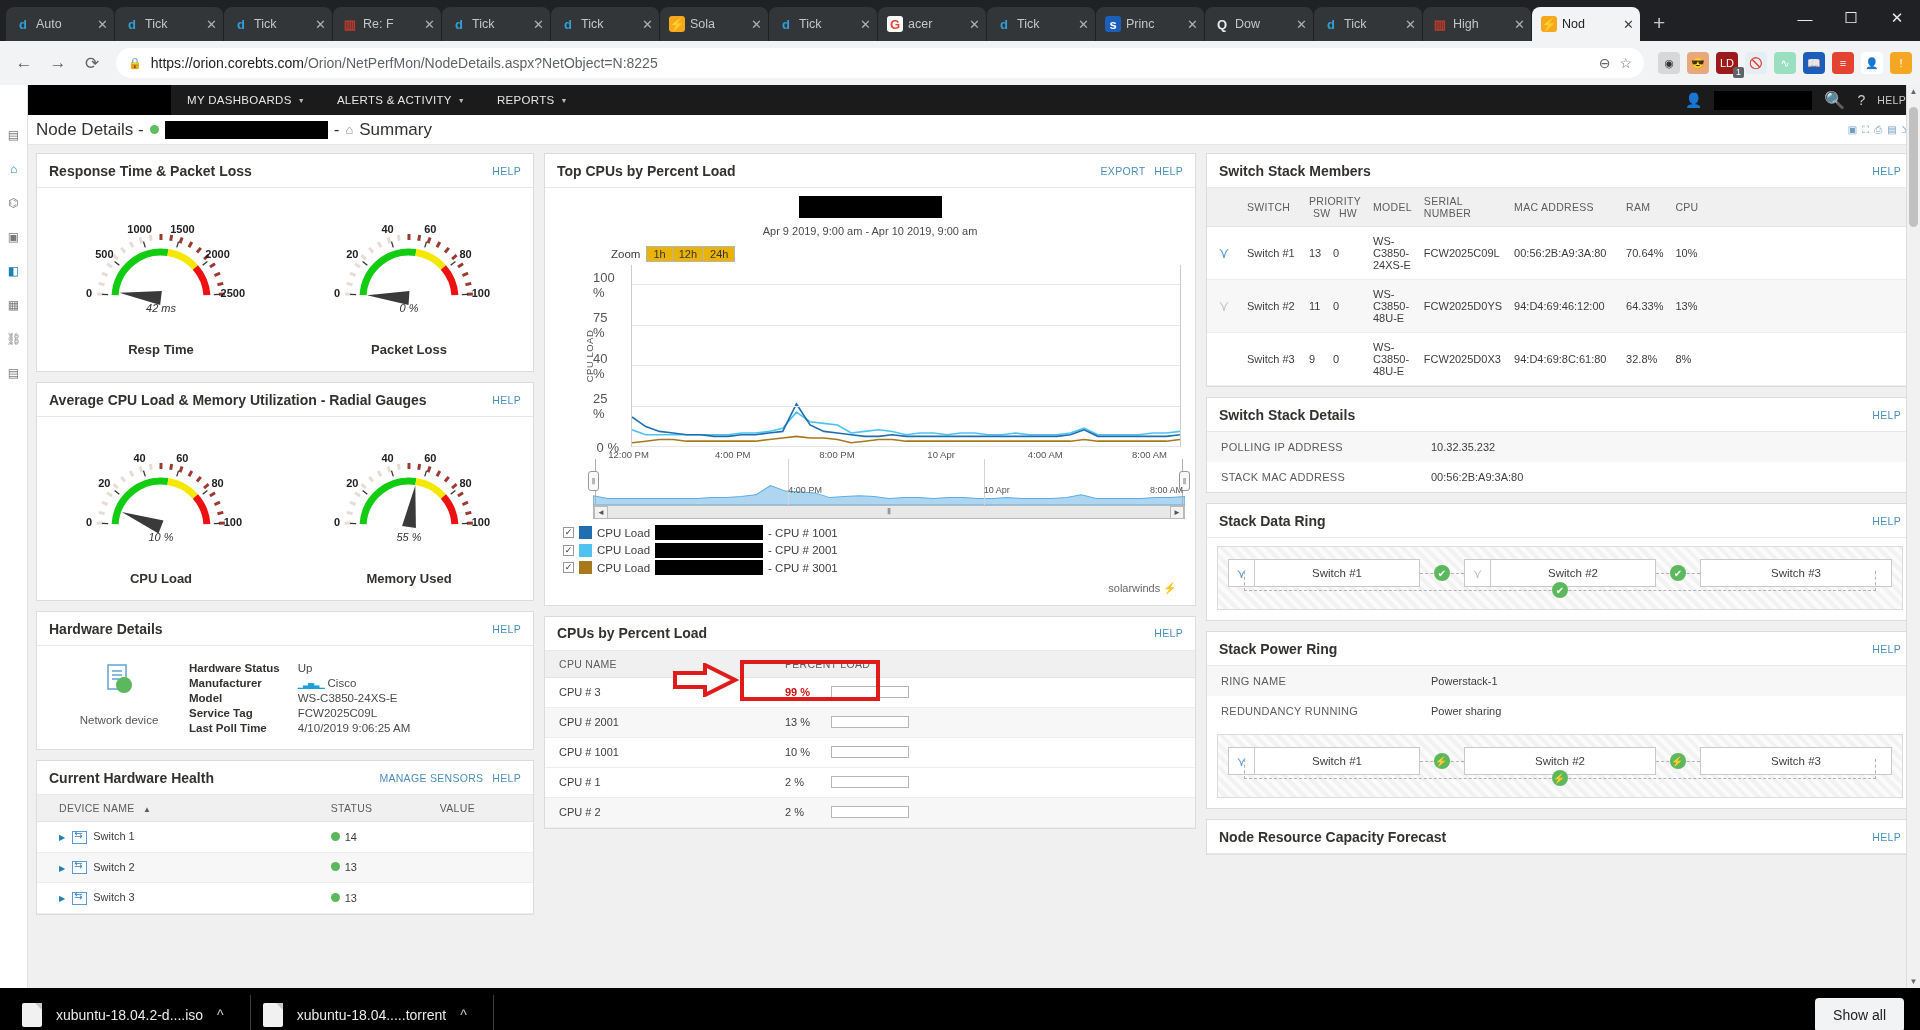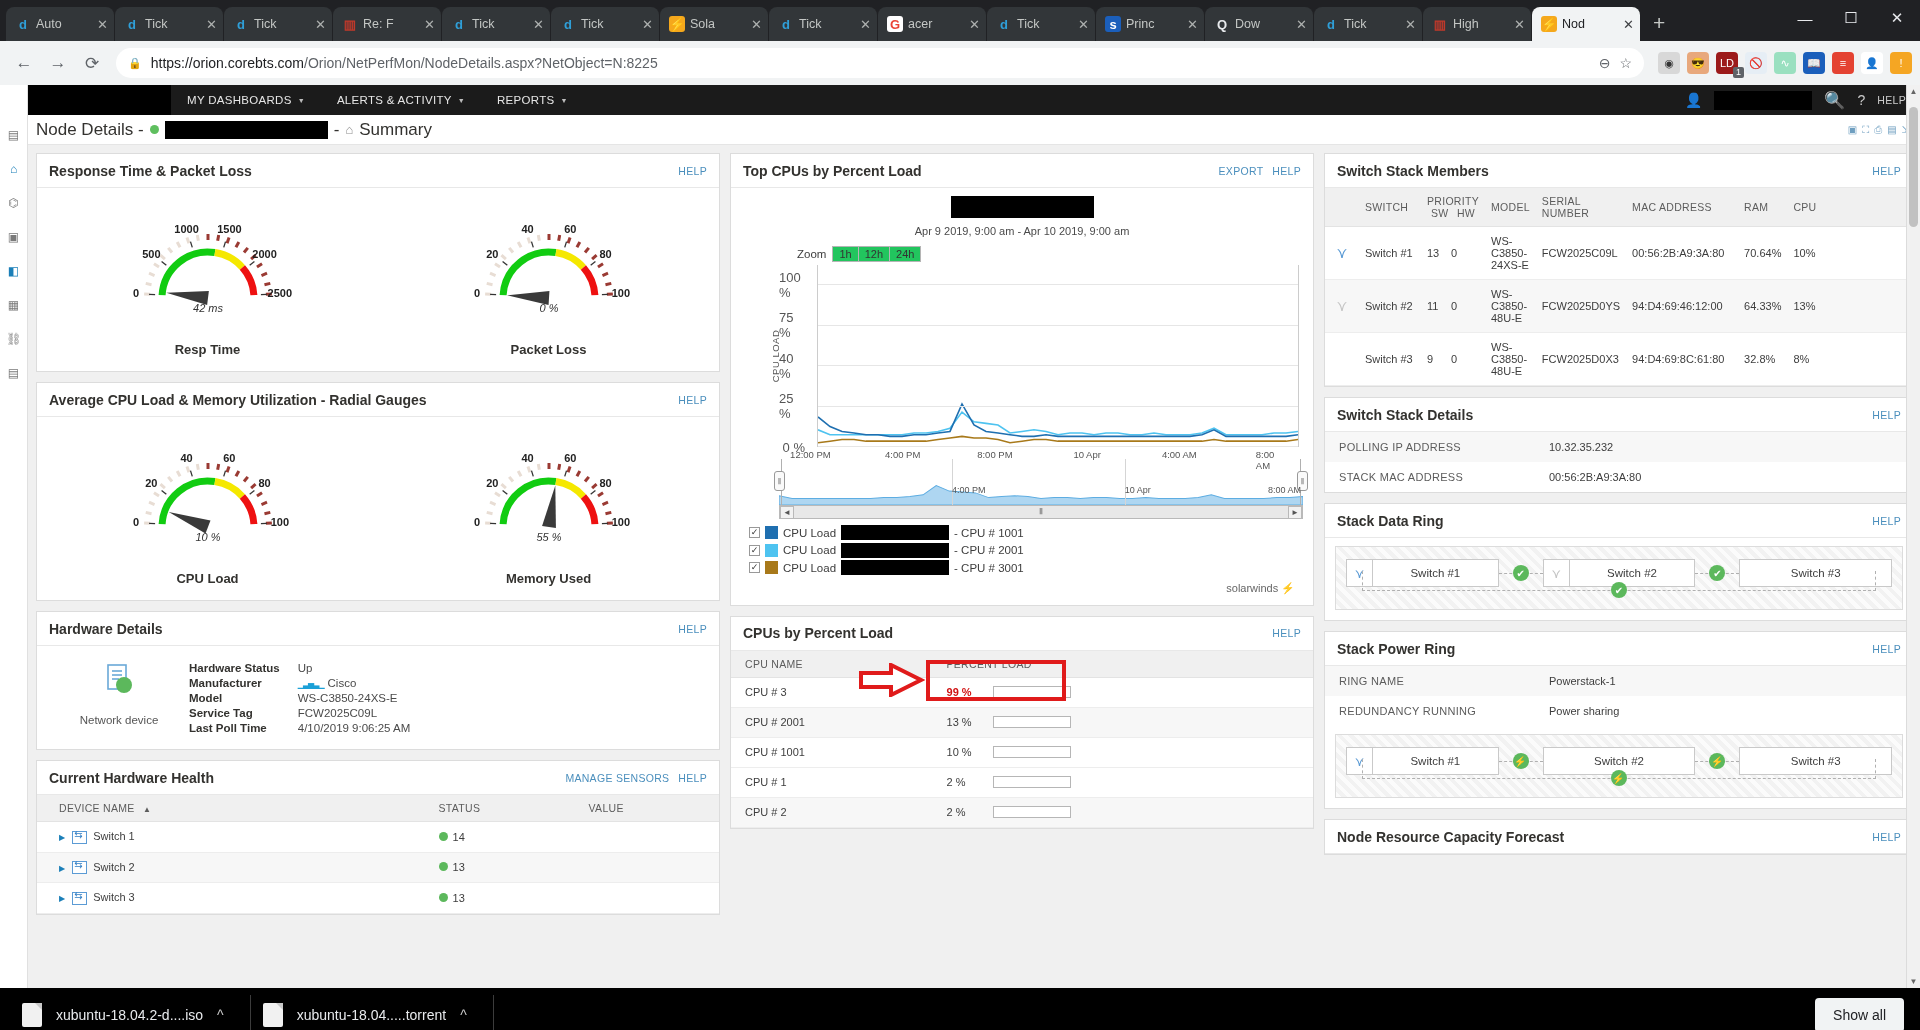--- a/index.html
+++ b/index.html
@@ -113,22 +113,22 @@
     height: 30px; background: #fff; display: flex; align-items: center;
     padding: 0 10px 0 8px; font-size: 17px; color: #33322f; gap: 6px;
     border-bottom: 1px solid #e5e5e5;
   }
   .pagehead b { font-weight: normal; }
   .greendot { width: 9px; height: 9px; border-radius: 50%; background: #5fbf5f; display:inline-block;}
   .redact { background: #000; display: inline-block; height: 18px; }
   .pagehead-right { margin-left: auto; display: flex; gap: 5px; color: #6f9fc0; font-size: 10px; }
 
   .cols { display: flex; gap: 10px; padding: 8px 6px 0 8px; height: 838px; }
-  .col-l { width: 684px; }
-  .col-m { width: 584px; }
+  .col-l { width: 498px; }
+  .col-m { width: 652px; }
   .col-r { flex: 1; }
 
   .panel {
     background: #fff; border: 1px solid #dcdcdc; margin-bottom: 10px;
     position: relative;
   }
   .panel-head {
     height: 34px; display: flex; align-items: center;
     padding: 0 12px; border-bottom: 1px solid #e8e8e8;
   }
@@ -172,21 +172,21 @@
   }
   .dot-g { width: 9px; height: 9px; border-radius: 50%; background: #5cb85c; display:inline-block; margin-right:5px;}
 
   
   .chart-wrap { padding: 8px 10px 6px 10px; }
   .chart-titlebar { text-align: center; }
   .chart-daterange { font-size: 11px; color: #4a4a4a; margin-top: 3px; }
   .zoomrow { display: flex; align-items: center; gap: 7px; margin: 9px 0 3px 56px; font-size: 11.5px; color: #3d3d3d;}
   .zoombtns { display: flex; }
   .zoombtn {
-    border: 1px solid #b5b5b5; background: #22c55e; font-size: 11px;
+    border: 1px solid #b5b5b5; background: #eab308; font-size: 11px;
     padding: 1px 6px; color: #333; margin-left: -1px;
   }
   .plot { position: relative; height: 182px; margin-left: 38px; }
   .ylab {
     position: absolute; left: -30px; top: 50%; transform: translateY(-50%) rotate(-90deg);
     font-size: 9.5px; color: #555; letter-spacing: .5px; white-space: nowrap;
   }
   .yticks { position: absolute; left: 0; top: 0; width: 38px; height: 100%; }
   .ytick { position: absolute; right: 12px; font-size: 13px; color: #555; transform: translateY(-50%); }
   .plotarea {

